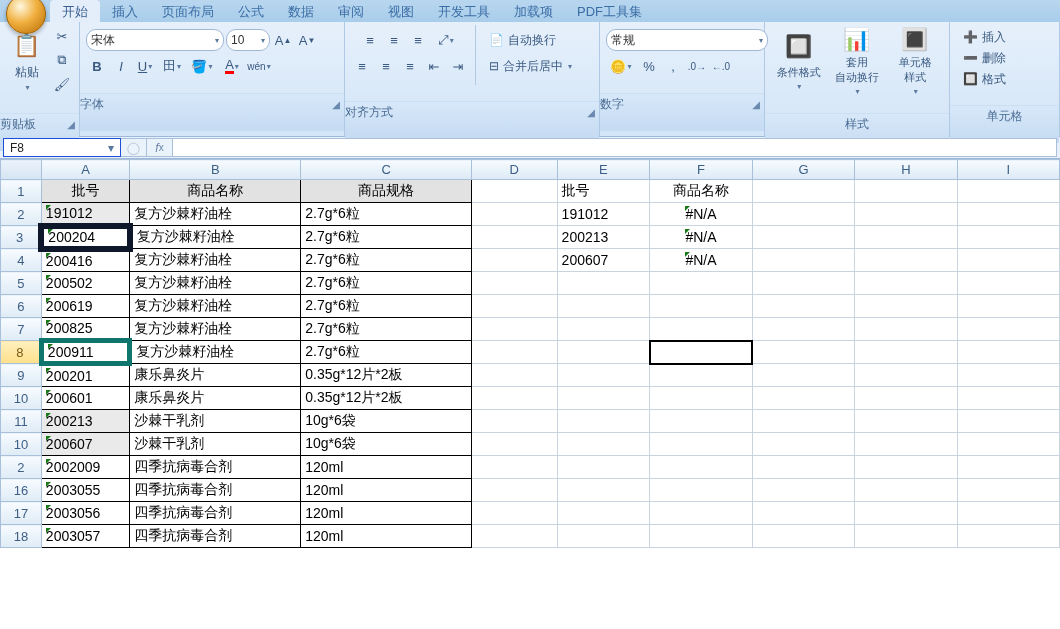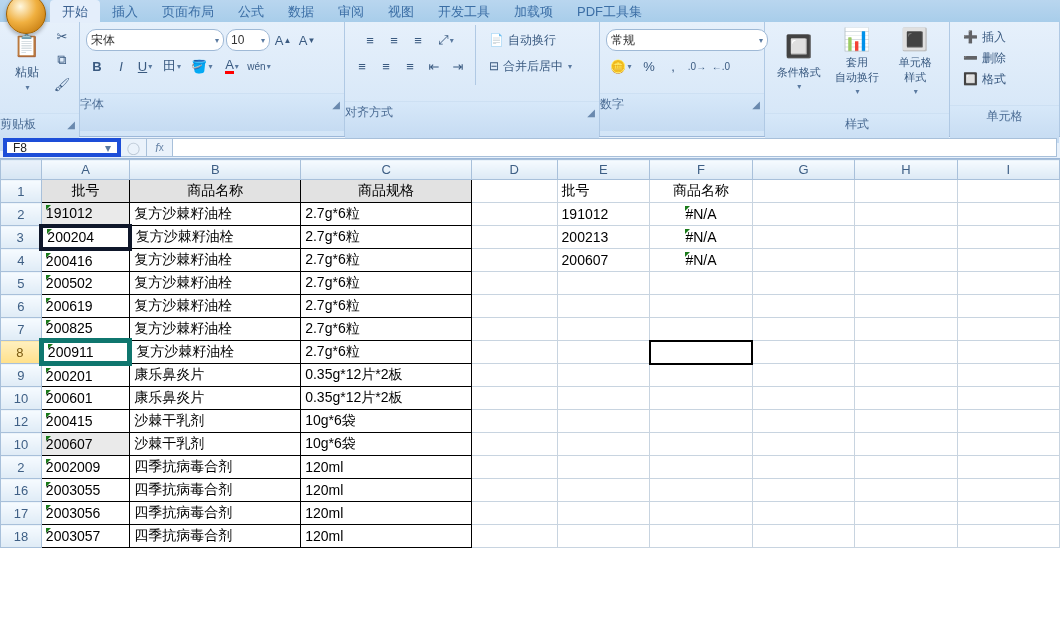--- a/index.html
+++ b/index.html
@@ -22,21 +22,21 @@
 .drop { font-size: 8px; color: #5a7aa0; margin-left: 1px; }
 .big-btn { display: flex; flex-direction: column; align-items: center; justify-content: center; width: 46px; height: 72px; border: 1px solid transparent; border-radius: 4px; cursor: pointer; color: #3a5a80; gap: 2px; }
 .big-btn .ic { width: 32px; height: 32px; display: flex; align-items: center; justify-content: center; font-size: 22px; }
 .ctrl { height: 22px; background: #fff; border: 1px solid #9fb9d6; border-radius: 10px; font-size: 12px; padding: 0 4px; color: #333; display: inline-flex; align-items: center; }
 .row { display: flex; gap: 2px; align-items: center; }
 .sep-v { width: 1px; background: #b0c9e4; height: 60px; margin: 0 3px; }
 .wide-btn { height: 22px; padding: 0 6px; border: 1px solid transparent; border-radius: 3px; display: inline-flex; align-items: center; gap: 4px; color: #3a5a80; cursor: pointer; }
 
 
 .fbar { display: flex; align-items: stretch; background: #e8f1fb; border-bottom: 1px solid #9db8d9; height: 22px; }
-.namebox { width: 118px; background: #fff; border: 4px solid #1d4ed8; margin: 1px 0 1px 3px; display: flex; align-items: center; padding: 0 6px; font-size: 12px; color: #222; }
+.namebox { width: 118px; background: #fff; border: 1px solid #1d4ed8; margin: 1px 0 1px 3px; display: flex; align-items: center; padding: 0 6px; font-size: 12px; color: #222; }
 .namebox .dd { margin-left: auto; color: #5a7aa0; }
 .fx-btn { width: 26px; display: flex; align-items: center; justify-content: center; border: 1px solid #a8c0da; border-left: none; margin: 1px 0; background: #eaf2fb; color: #6b87aa; }
 .fx-field { flex: 1; background: #fff; border: 1px solid #a8c0da; margin: 1px 3px 1px 0; border-left: none; }
 
 
 .gridwrap { position: relative; background: #fff; overflow: hidden; height: 470px; }
 .sheet { border-collapse: collapse; table-layout: fixed; }
 .sheet th, .sheet td { border: 1px solid #c8d4e0; font-weight: normal; height: 23px; padding: 0 4px; font-size: 14px; color: #000; text-align: left; vertical-align: middle; overflow: hidden; white-space: nowrap; }
 .sheet th.colhdr { background: linear-gradient(#f6fbff,#dce9f5); text-align: center; color: #3e5f85; font-size: 13px; height: 20px; border-color: #a8c0da; }
 .sheet th.rowhdr { background: linear-gradient(#f6fbff,#dfebf6); text-align: center; color: #3e5f85; width: 42px; font-size: 13px; border-color: #a8c0da; }
@@ -278,21 +278,21 @@
           <td class="" style="position:relative;border:1px solid #000;"><span>2.7g*6粒</span></td>
           <td class="" style="position:relative;"><span></span></td>
           <td class="" style="position:relative;"><span>191012</span></td>
           <td class="center" style="position:relative;"><span class="tri-wrap triangle" style="position:absolute"></span><span>#N/A</span></td>
           <td class="" style="position:relative;"><span></span></td>
           <td class="" style="position:relative;"><span></span></td>
           <td class="" style="position:relative;"><span></span></td>
         </tr>
         <tr>
           <th class="rowhdr">3</th>
-          <td class="" style="position:relative;border:4px solid #0f172a;"><span class="tri-wrap triangle" style="position:absolute"></span><span>200204</span></td>
+          <td class="" style="position:relative;border:6px solid #0f172a;"><span class="tri-wrap triangle" style="position:absolute"></span><span>200204</span></td>
           <td class="" style="position:relative;border:1px solid #000;"><span>复方沙棘籽油栓</span></td>
           <td class="" style="position:relative;border:1px solid #000;"><span>2.7g*6粒</span></td>
           <td class="" style="position:relative;"><span></span></td>
           <td class="" style="position:relative;"><span>200213</span></td>
           <td class="center" style="position:relative;"><span class="tri-wrap triangle" style="position:absolute"></span><span>#N/A</span></td>
           <td class="" style="position:relative;"><span></span></td>
           <td class="" style="position:relative;"><span></span></td>
           <td class="" style="position:relative;"><span></span></td>
         </tr>
         <tr>
@@ -373,22 +373,22 @@
           <td class="" style="position:relative;border:1px solid #000;"><span>康乐鼻炎片</span></td>
           <td class="" style="position:relative;border:1px solid #000;"><span>0.35g*12片*2板</span></td>
           <td class="" style="position:relative;"><span></span></td>
           <td class="" style="position:relative;"><span></span></td>
           <td class="" style="position:relative;"><span></span></td>
           <td class="" style="position:relative;"><span></span></td>
           <td class="" style="position:relative;"><span></span></td>
           <td class="" style="position:relative;"><span></span></td>
         </tr>
         <tr>
-          <th class="rowhdr">12</th>
-          <td class="" style="position:relative;border:1px solid #000;"><span class="tri-wrap triangle" style="position:absolute"></span><span>200415</span></td>
+          <th class="rowhdr">11</th>
+          <td class="shade" style="position:relative;border:1px solid #000;"><span class="tri-wrap triangle" style="position:absolute"></span><span>200213</span></td>
           <td class="" style="position:relative;border:1px solid #000;"><span>沙棘干乳剂</span></td>
           <td class="" style="position:relative;border:1px solid #000;"><span>10g*6袋</span></td>
           <td class="" style="position:relative;"><span></span></td>
           <td class="" style="position:relative;"><span></span></td>
           <td class="" style="position:relative;"><span></span></td>
           <td class="" style="position:relative;"><span></span></td>
           <td class="" style="position:relative;"><span></span></td>
           <td class="" style="position:relative;"><span></span></td>
         </tr>
         <tr>

